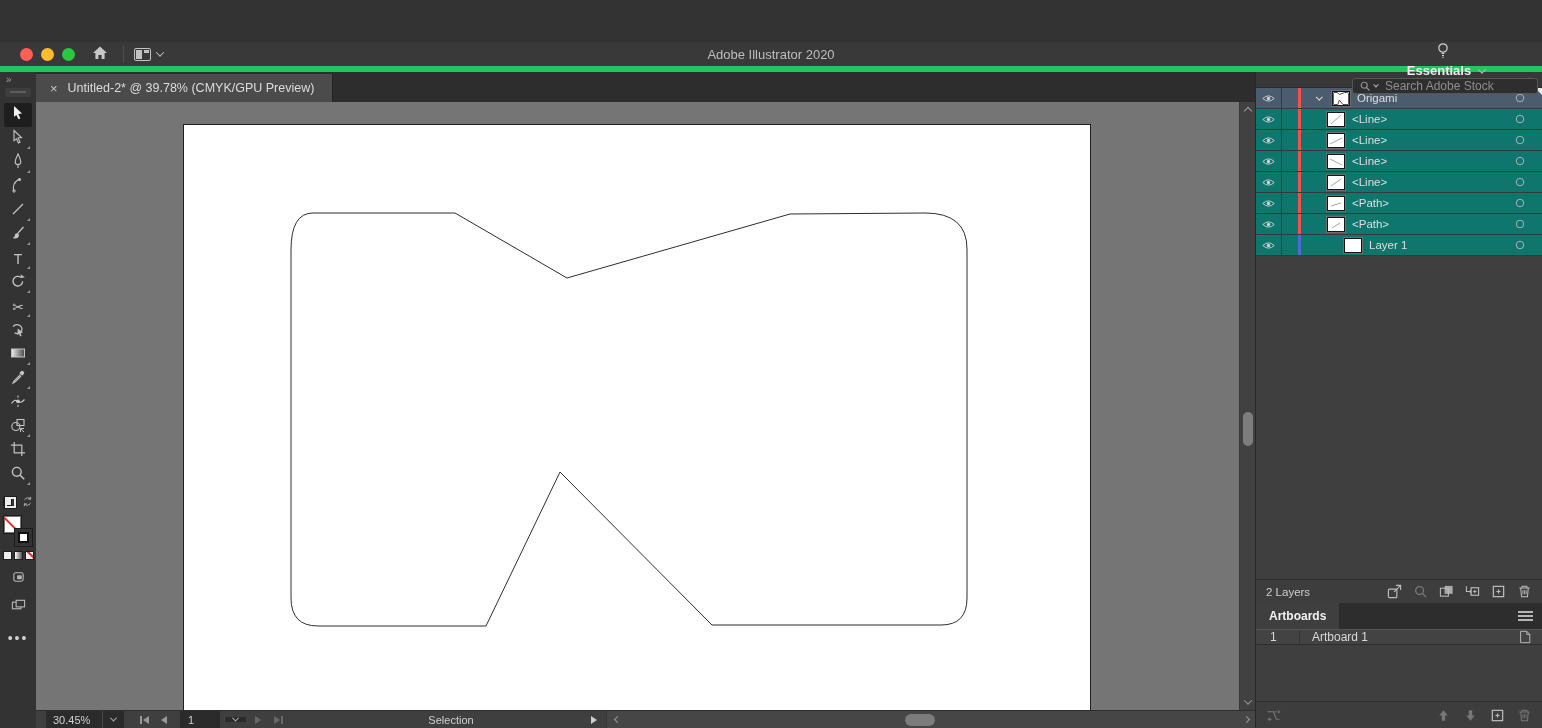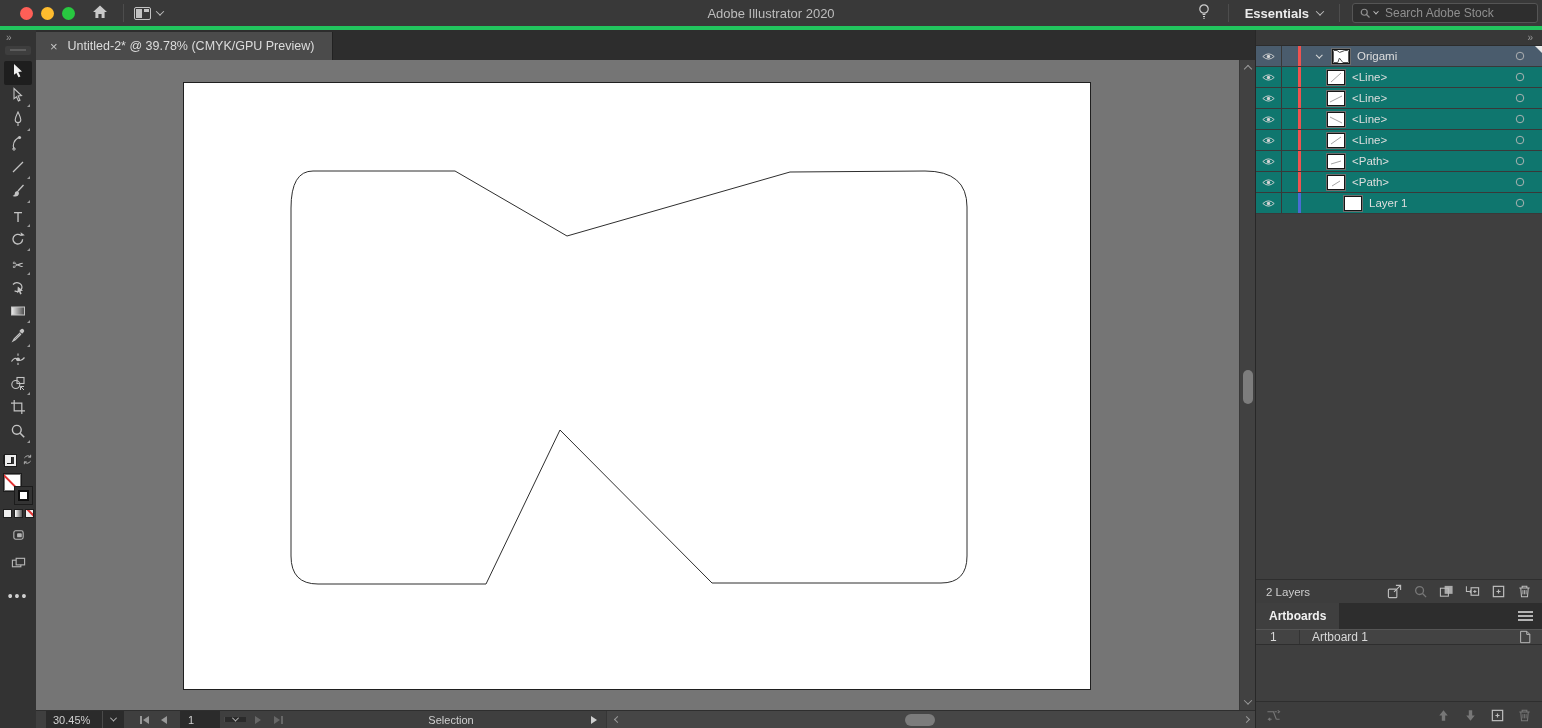--- a/index.html
+++ b/index.html
@@ -2,32 +2,32 @@
 <html><head>
 <meta charset="utf-8">
 <style>
   * { margin:0; padding:0; box-sizing:border-box; }
   html,body { width:1542px; height:728px; overflow:hidden; background:#333;
     font-family:"Liberation Sans", sans-serif; -webkit-font-smoothing:antialiased; }
   #app { width:1542px; height:728px; display:flex; flex-direction:column; }
 
   
   #titlebar { height:30px; background:#393939; display:flex; align-items:center;
-    border-bottom:4px solid #22c55e; position:relative; flex:0 0 30px; }
+    border-bottom:6px solid #22c55e; position:relative; flex:0 0 30px;margin-top:42px; }
   .lights { display:flex; gap:8px; margin-left:20px; }
   .light { width:13px; height:13px; border-radius:50%; }
   .home-btn { margin-left:16px; color:#c9c9c9; width:22px; height:18px; }
   .home-btn svg { width:18px; height:16px; }
   .vsep { width:1px; height:18px; background:#4d4d4d; margin:0 10px; }
   .arrange-btn { display:flex; align-items:center; gap:6px; color:#c3c3c3; }
   .arr-ic { width:17px; height:13px; border:1.5px solid #c3c3c3; border-radius:2px; position:relative; }
   .arr-ic::before { content:""; position:absolute; left:1px; top:1px; bottom:1px; width:6px; background:#c3c3c3; }
   .arr-ic::after { content:""; position:absolute; right:1px; top:1px; height:3px; left:9px; background:#c3c3c3; }
   #win-title { position:absolute; left:0; right:0; text-align:center; color:#bdbdbd; font-size:13px; pointer-events:none; }
-  .tb-right { margin-left:auto; display:flex; align-items:center; height:100%; z-index:2; }
+  .tb-right { margin-left:auto; display:flex; align-items:center; height:100%; z-index:2;flex-direction:column; }
   .bulb-btn { color:#cfcfcf; width:22px; }
   .bulb-btn svg { width:16px; height:17px; }
   .workspace { display:flex; align-items:center; gap:8px; color:#ececec; font-size:13px; font-weight:bold; padding:0 6px; }
   .chev { width:6px; height:6px; border-right:1.6px solid #bdbdbd; border-bottom:1.6px solid #bdbdbd;
     display:inline-block; transform:rotate(45deg) translate(-1px,-1px); }
   .chev.up { transform:rotate(-135deg); } .chev.left { transform:rotate(135deg); } .chev.right { transform:rotate(-45deg); }
   .searchbox { width:186px; height:20px; background:#2e2e2e; border:1px solid #555; border-radius:3px;
     display:flex; align-items:center; padding:0 6px; gap:3px; margin:0 4px 0 2px; color:#8f8f8f; }
   .searchbox svg { width:12px; height:12px; flex:0 0 auto; }
   .searchbox .chev { width:4px; height:4px; }

